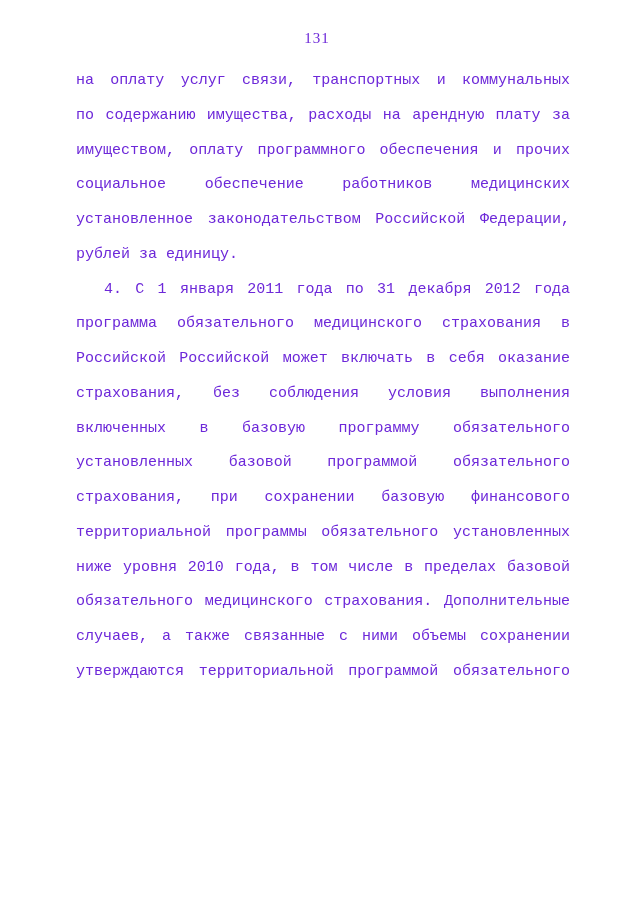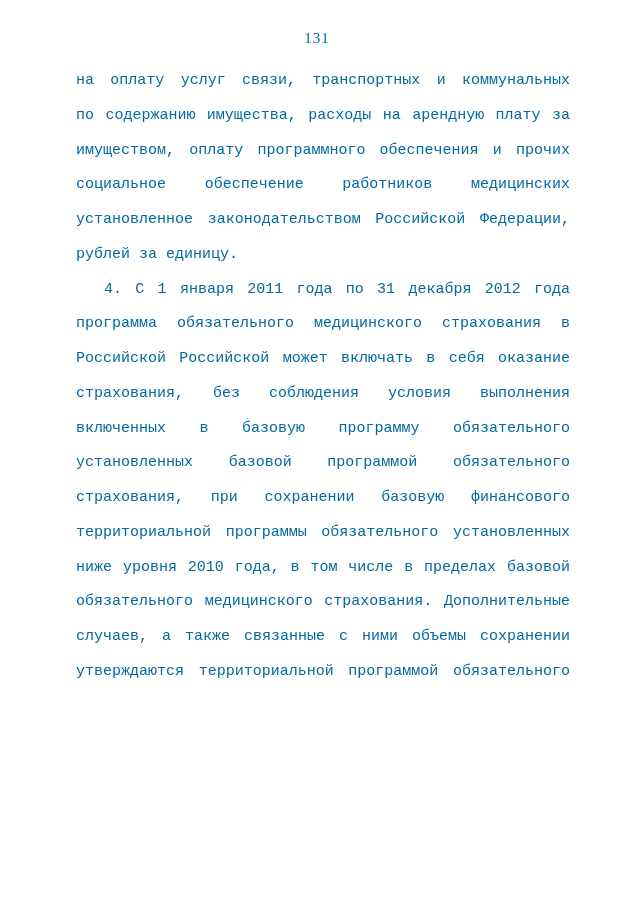--- a/index.html
+++ b/index.html
@@ -7,21 +7,21 @@
     padding: 0;
     background: #ffffff;
   }
   .page {
     position: relative;
     width: 640px;
     height: 905px;
     background: #ffffff;
     overflow: hidden;
     font-family: "Liberation Serif", "DejaVu Serif", serif;
-    color: #0369a1;
+    color: #6d28d9;
   }
   .page-number {
     position: absolute;
     top: 30px;
     left: 0;
     right: 6px;
     text-align: center;
     font-size: 15px;
     letter-spacing: 1px;
   }

